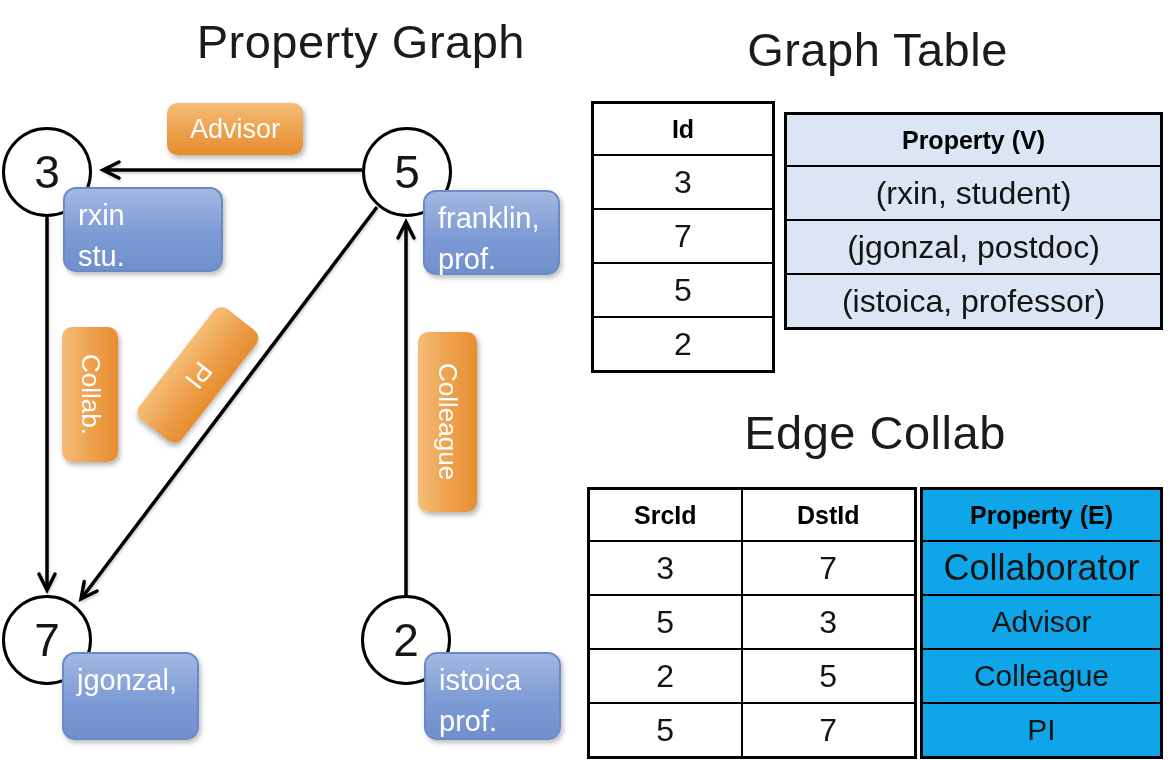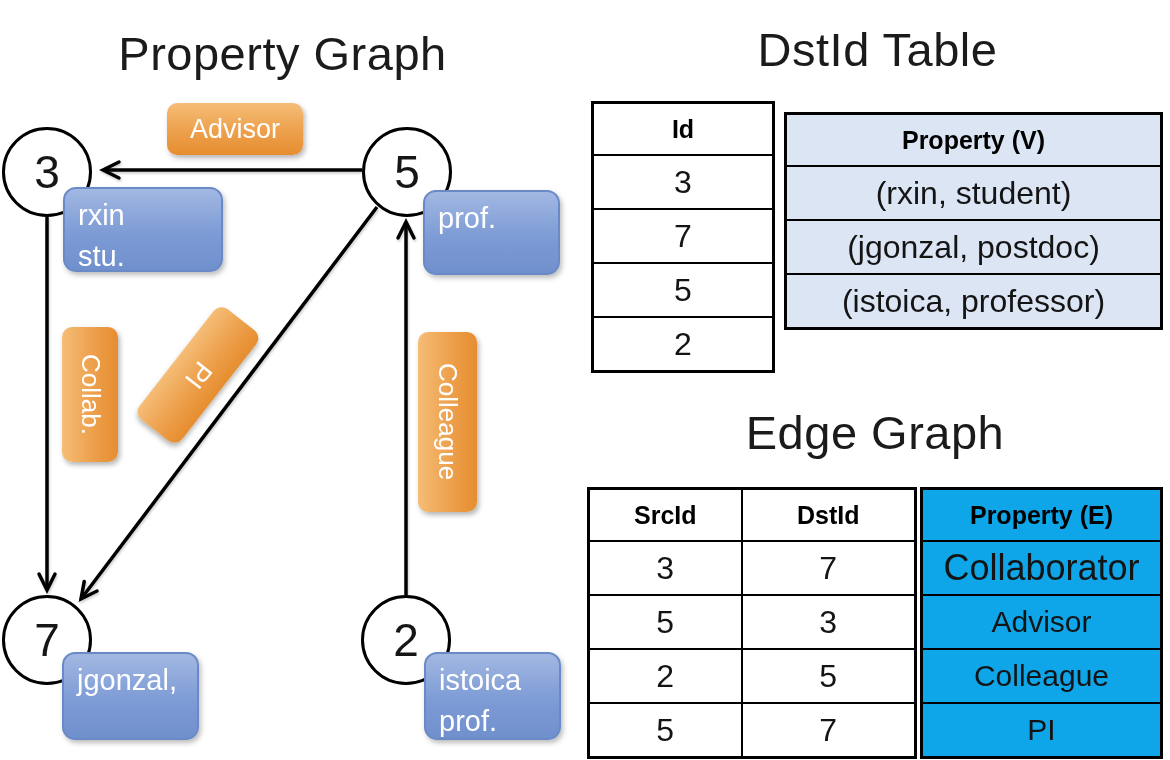--- a/index.html
+++ b/index.html
@@ -49,21 +49,21 @@
   table.tbl th { height:50px; font-size:25px; font-weight:bold; color:#000; }
   table.tbl td { height:52px; font-size:32px; font-weight:400; color:#141414; }
   .vfill th, .vfill td { background:#dce5f4; }
   .efill th, .efill td { background:#0ea5e9; }
 </style>
 </head>
 <body>
 
 <div class="canvas">
 
-  <div class="big-title" style="left:40px; top:26px; width:485px;">Property Graph</div>
+  <div class="big-title" style="left:40px; top:14px; width:485px;text-align:right;">Property Graph</div>
 
   <svg id="edges-svg" width="580" height="760" viewBox="0 0 580 760">
     <defs>
       <marker id="arrow" markerUnits="userSpaceOnUse" markerWidth="26" markerHeight="24" refX="20" refY="11" orient="auto">
         <path d="M4,3 L20,11 L4,19" fill="none" stroke="#000" stroke-width="3.5" stroke-linecap="round"></path>
       </marker>
     </defs>
     <line x1="362" y1="170" x2="103" y2="170" stroke="#000" stroke-width="3.5" marker-end="url(#arrow)"></line>
     <line x1="47" y1="217" x2="47" y2="590" stroke="#000" stroke-width="3.5" marker-end="url(#arrow)"></line>
     <line x1="377" y1="207" x2="81" y2="599" stroke="#000" stroke-width="3.5" marker-end="url(#arrow)"></line>
@@ -78,31 +78,32 @@
   <div class="olabel" style="left:167px; top:103px; width:136px; height:52px;">Advisor</div>
   <div class="olabel vert" style="left:62px; top:327px; width:56px; height:135px; font-size:26px;">Collab.</div>
   <div class="olabel vert" style="left:171px; top:305px; width:54px; height:140px; transform:rotate(38deg);">PI</div>
   <div class="olabel vert" style="left:418px; top:332px; width:59px; height:180px; font-size:26px;">Colleague</div>
 
   <div class="pbox" style="left:63px; top:187px; width:160px; height:85px;">
     <span>rxin</span>
     <span>stu.</span>
   </div>
   <div class="pbox" style="left:423px; top:190px; width:137px; height:85px;">
+    <span>franklin,</span>
     <span>prof.</span>
   </div>
   <div class="pbox" style="left:62px; top:652px; width:137px; height:88px;">
     <span>jgonzal,</span>
   </div>
   <div class="pbox" style="left:424px; top:652px; width:137px; height:88px;">
     <span>istoica</span>
     <span>prof.</span>
   </div>
 
-  <div class="big-title" style="left:595px; top:22px; width:565px;">DstId Table</div>
+  <div class="big-title" style="left:595px; top:22px; width:565px;">Graph Table</div>
 
   <table class="tbl" style="left:591px; top:101px; width:184px;">
     <tbody>
         <tr>
           <th>Id</th>
         </tr>
     <tr>
           <td>3</td>
         </tr>
     <tr>
@@ -127,21 +128,21 @@
         </tr>
     <tr>
           <td>(jgonzal, postdoc)</td>
         </tr>
     <tr>
           <td>(istoica, professor)</td>
         </tr>
   </tbody>
     </table>
 
-  <div class="big-title" style="left:595px; top:405px; width:560px;">Edge Graph</div>
+  <div class="big-title" style="left:595px; top:405px; width:560px;">Edge Collab</div>
 
   <table class="tbl" style="left:587px; top:487px; width:330px;">
     <colgroup>
         <col style="width:153px">
         <col>
       </colgroup>
     <tbody>
         <tr>
       <th>SrcId</th>
       <th>DstId</th>

